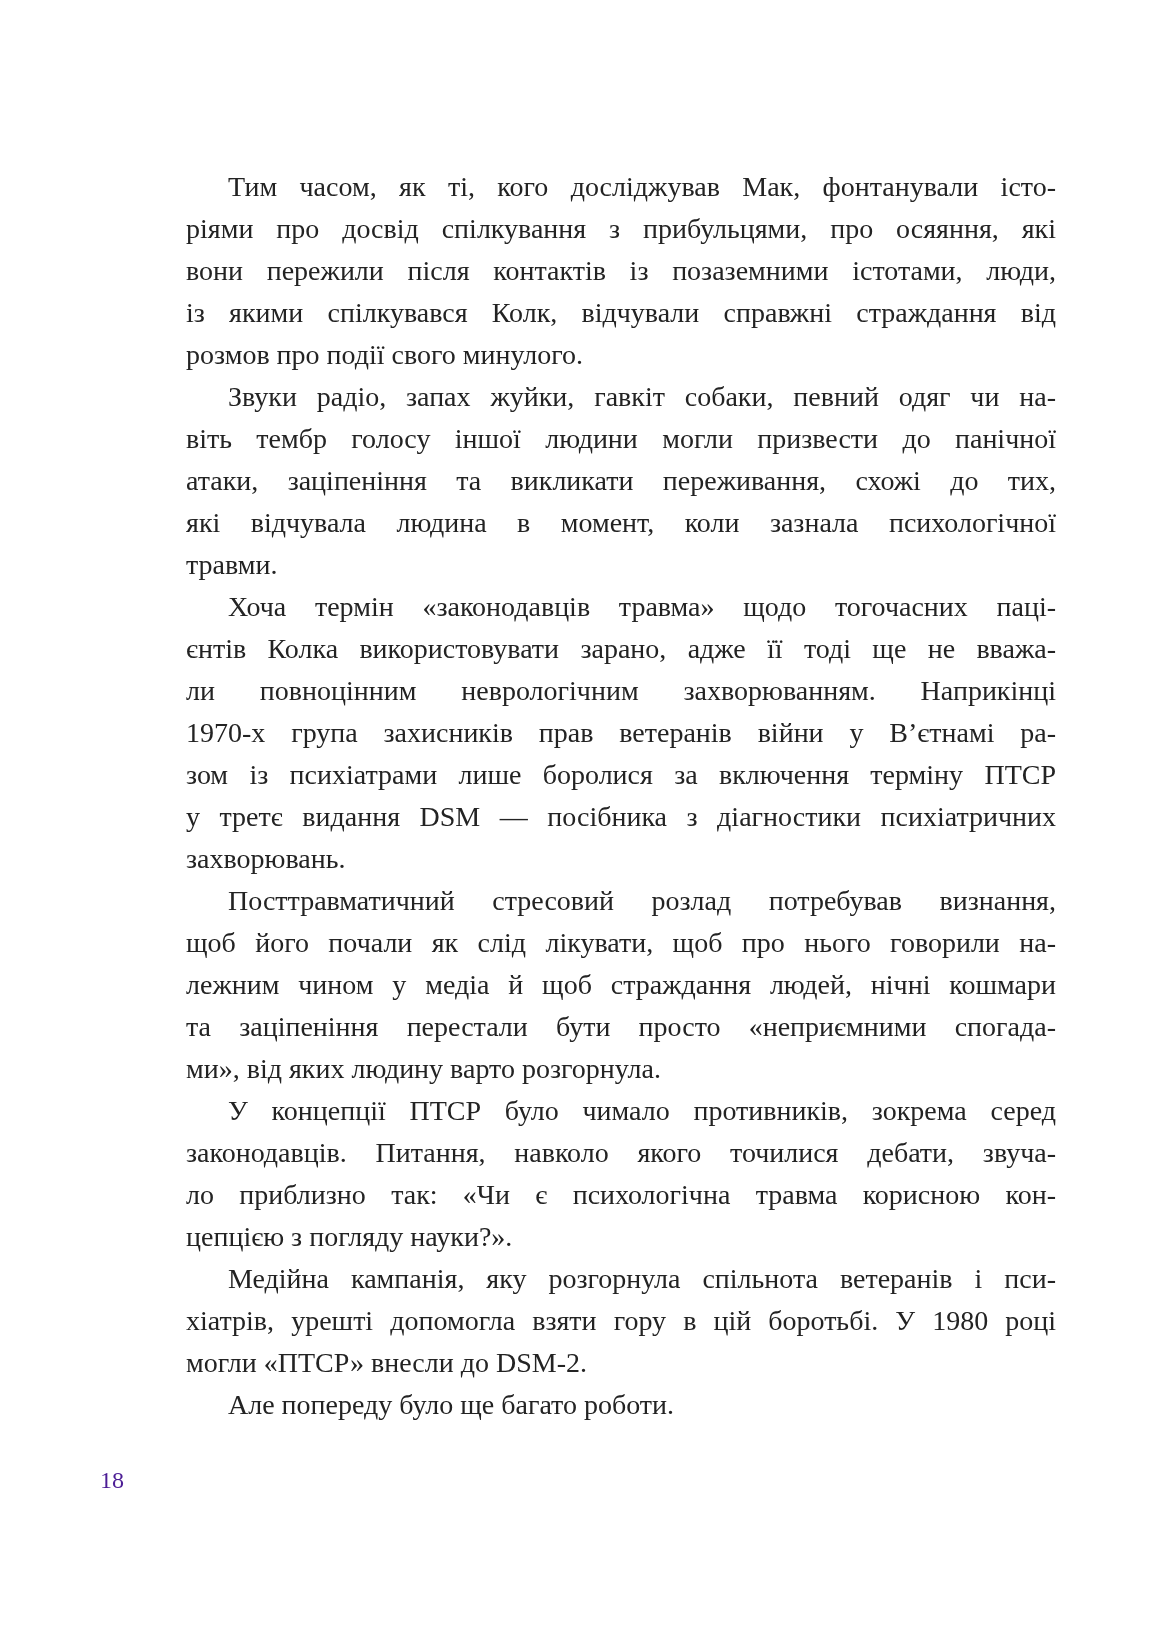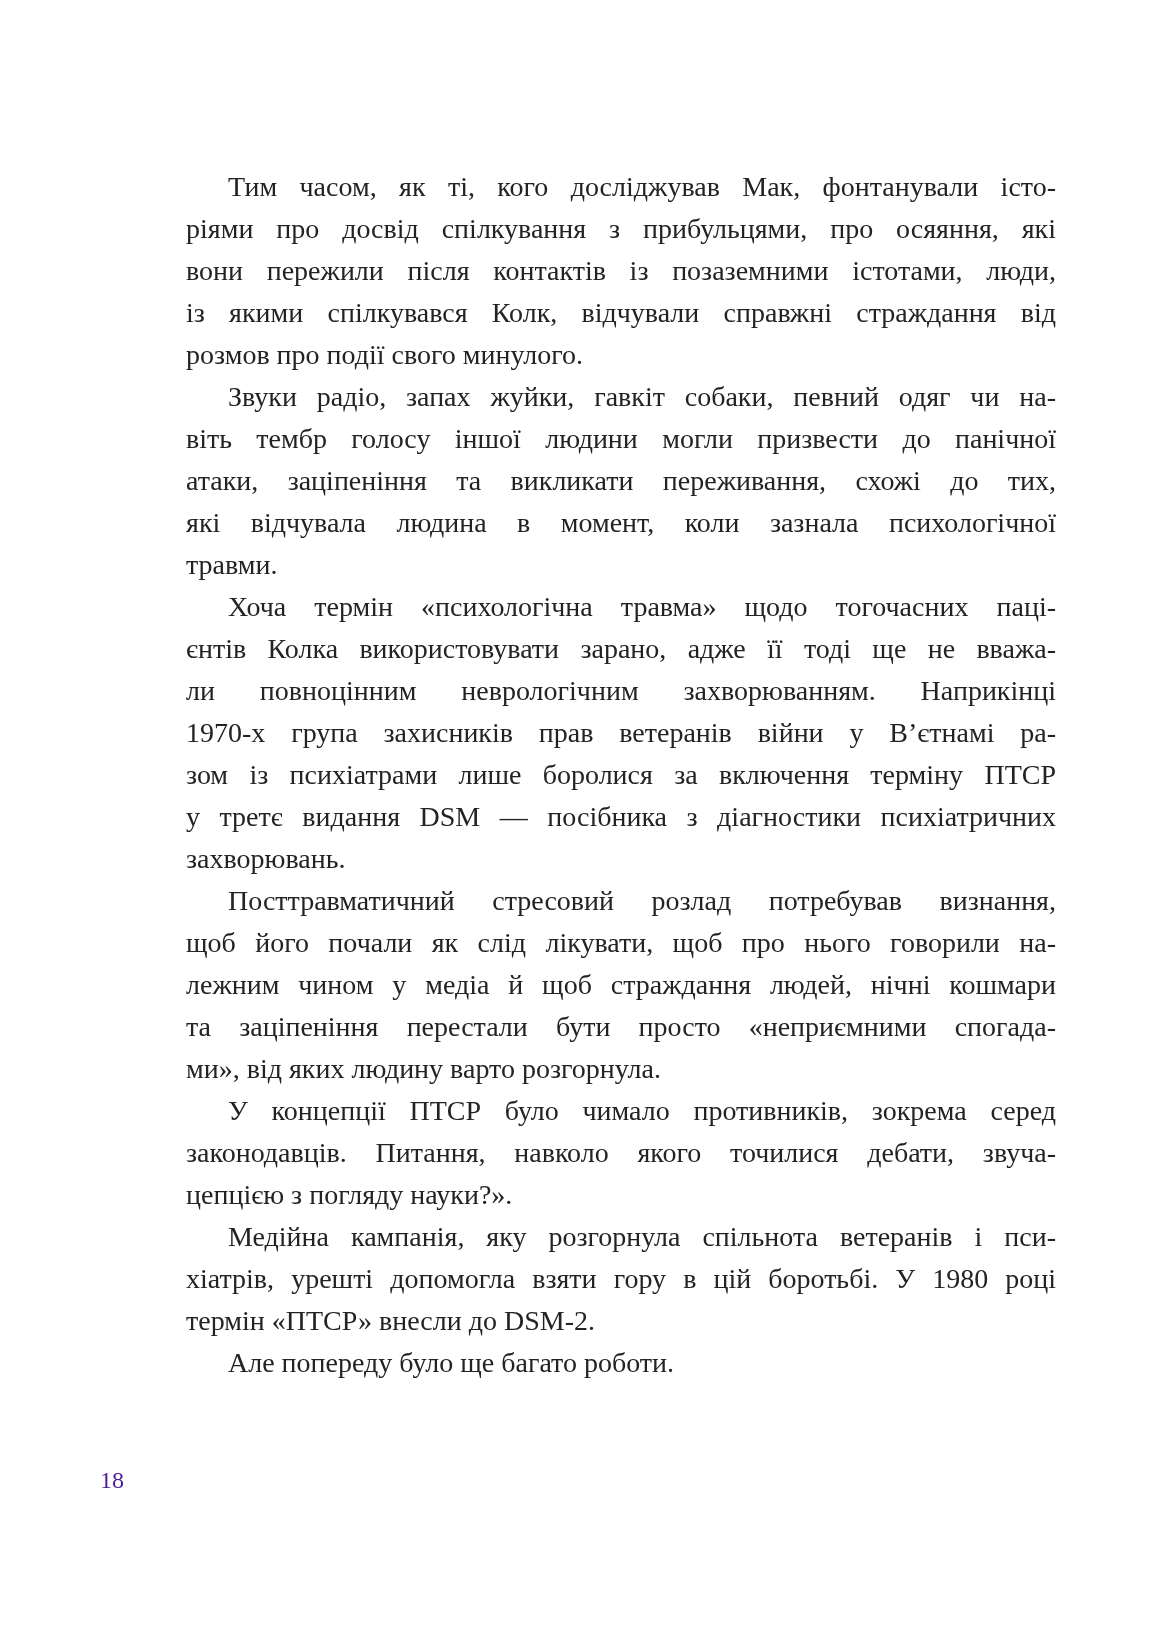--- a/index.html
+++ b/index.html
@@ -67,43 +67,44 @@
         <div class="line last"><span>розмов про події свого минулого.</span></div>
       </div>
       <div class="paragraph">
         <div class="line first"><span>Звуки радіо, запах жуйки, гавкіт собаки, певний одяг чи на-</span></div>
         <div class="line"><span>віть тембр голосу іншої людини могли призвести до панічної</span></div>
         <div class="line"><span>атаки, заціпеніння та викликати переживання, схожі до тих,</span></div>
         <div class="line"><span>які відчувала людина в момент, коли зазнала психологічної</span></div>
         <div class="line last"><span>травми.</span></div>
       </div>
       <div class="paragraph">
-        <div class="line first"><span>Хоча термін «психологічна травма» щодо тогочасних паці-</span></div>
+        <div class="line first"><span>Хоча термін «законодавців травма» щодо тогочасних паці-</span></div>
         <div class="line"><span>єнтів Колка використовувати зарано, адже її тоді ще не вважа-</span></div>
         <div class="line"><span>ли повноцінним неврологічним захворюванням. Наприкінці</span></div>
         <div class="line"><span>1970-х група захисників прав ветеранів війни у В’єтнамі ра-</span></div>
         <div class="line"><span>зом із психіатрами лише боролися за включення терміну ПТСР</span></div>
         <div class="line"><span>у третє видання </span><span class="italic">DSM</span><span> — посібника з діагностики психіатричних</span></div>
         <div class="line last"><span>захворювань.</span></div>
       </div>
       <div class="paragraph">
         <div class="line first"><span>Посттравматичний стресовий розлад потребував визнання,</span></div>
         <div class="line"><span>щоб його почали як слід лікувати, щоб про нього говорили на-</span></div>
         <div class="line"><span>лежним чином у медіа й щоб страждання людей, нічні кошмари</span></div>
         <div class="line"><span>та заціпеніння перестали бути просто «неприємними спогада-</span></div>
         <div class="line last"><span>ми», від яких людину варто розгорнула.</span></div>
       </div>
       <div class="paragraph">
         <div class="line first"><span>У концепції ПТСР було чимало противників, зокрема серед</span></div>
         <div class="line"><span>законодавців. Питання, навколо якого точилися дебати, звуча-</span></div>
+        <div class="line"><span>ло приблизно так: «Чи є психологічна травма корисною кон-</span></div>
         <div class="line last"><span>цепцією з погляду науки?».</span></div>
       </div>
       <div class="paragraph">
         <div class="line first"><span>Медійна кампанія, яку розгорнула спільнота ветеранів і пси-</span></div>
         <div class="line"><span>хіатрів, урешті допомогла взяти гору в цій боротьбі. У 1980 році</span></div>
-        <div class="line last"><span>термін «ПТСР» внесли до </span><span class="italic">DSM-2</span><span>.</span></div>
+        <div class="line last"><span>могли «ПТСР» внесли до </span><span class="italic">DSM-2</span><span>.</span></div>
       </div>
       <div class="paragraph">
         <div class="line first last"><span>Але попереду було ще багато роботи.</span></div>
       </div>
     </div>
   <div class="page-number" style="color: #4c1d95;">18</div>
 </div>
 
 </body></html>

